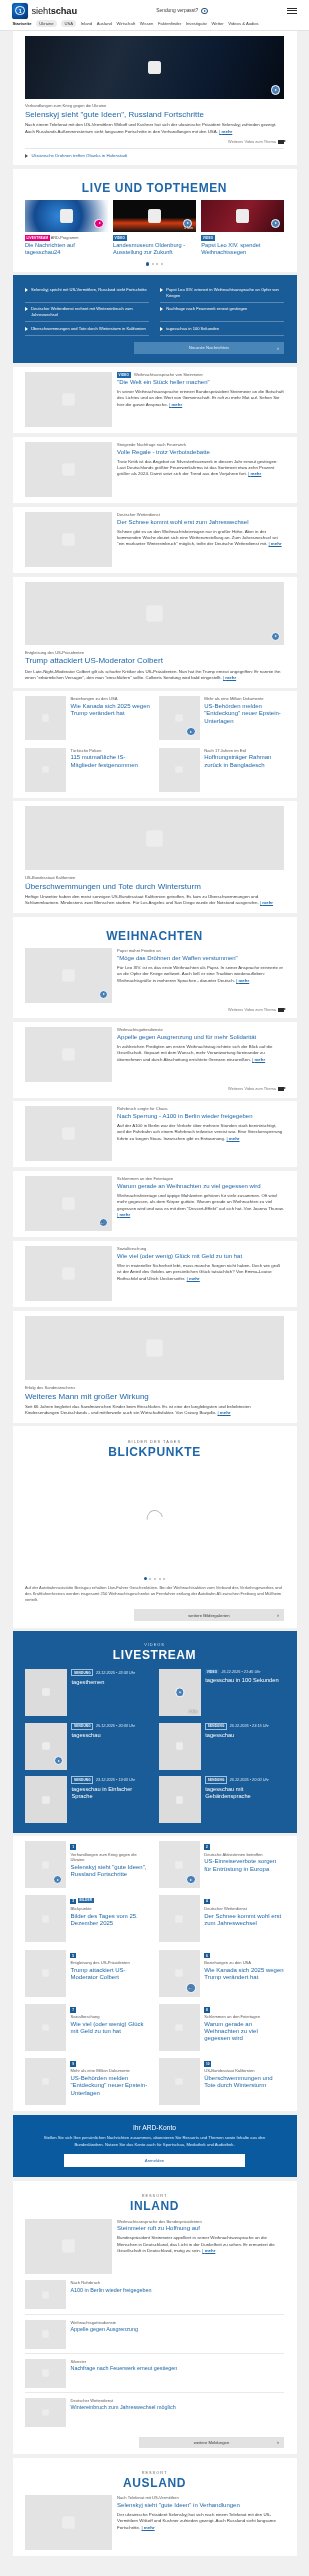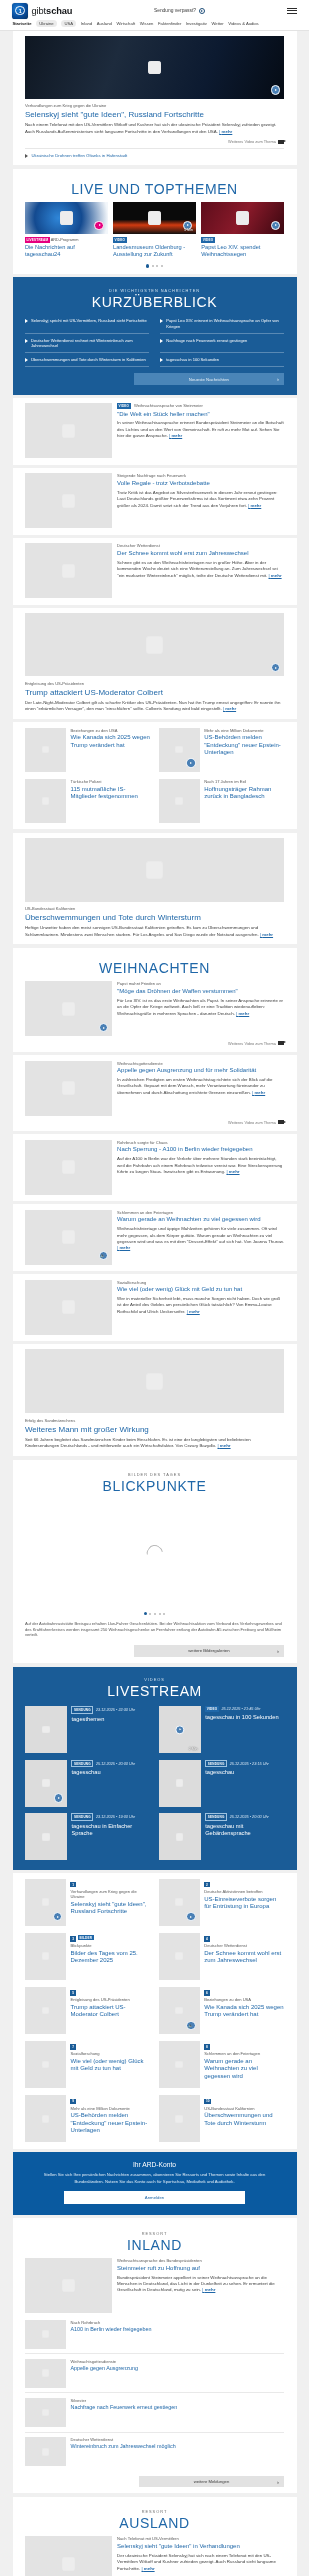--- a/index.html
+++ b/index.html
@@ -111,21 +111,21 @@
     border-top:0.5px solid #e7e7e7; margin-top:4.1px;
   }
   .tri{ width:0;height:0;border-left:3.1px solid #555;border-top:2.1px solid transparent;border-bottom:2.1px solid transparent;margin-top:1px;flex:none;}
   .tri.w{border-left-color:#fff;}
   .linkrow a{ color:#1f67a8; font-size:4.3px; text-decoration:none;line-height:1.35;}
 
   
   .sectionhead{ text-align:center; padding:7.2px 0 5.2px 0; }
   .kicker{ font-size:3.9px; letter-spacing:1px; color:#6d6d6d; text-transform:uppercase; margin-bottom:1px;}
   .kicker.light{ color:#cfe0ef; }
-  .bigtitle{ font-size:14px; color:#1f67a8; letter-spacing:0.6px; font-weight:normal;}
+  .bigtitle{ font-size:12px; color:#1f67a8; letter-spacing:0.6px; font-weight:bold;}
   .bigtitle.white{ color:#fff; }
 
   
   .toprow{ display:flex; gap:5.2px; }
   .topitem{ flex:1 1 0; min-width:0; }
   .topitem .ph{ width:100%; height:32px; }
   .tag{
     display:inline-block; font-size:3.1px; font-weight:bold; color:#fff;
     padding:0.8px 1.5px; letter-spacing:0.2px; vertical-align:middle;
   }
@@ -225,21 +225,21 @@
 </head>
 <body>
 
 <div class="page">
 
   <div class="header">
     <div class="brandbox">
       <div class="ardlogo">
         <div class="inner">1</div>
       </div>
-      <div class="brandtext"><span>gibt</span><b>schau</b></div>
+      <div class="brandtext"><span>sieht</span><b>schau</b></div>
     </div>
     <div class="sendung-verpasst">
       <span>Sendung verpasst?</span>
       <span class="play-circle"></span>
     </div>
     <div class="burger">
       <span></span>
       <span></span>
       <span></span>
     </div>
@@ -310,24 +310,20 @@
         </div>
       <div class="dots" id="topdots">
           <span class="dot on"></span>
           <span class="dot"></span>
           <span class="dot"></span>
           <span class="dot"></span>
         </div>
     </div>
 
     <div class="blueblock">
-      <div class="sectionhead" style="padding-top:2.1px;">
-        <div class="kicker light">DIE WICHTIGSTEN NACHRICHTEN</div>
-        <div class="bigtitle white">KURZÜBERBLICK</div>
-      </div>
       <div class="kuz-grid" id="kuzgrid">
           <div class="kuz-item">
             <span class="tri w"></span>
             <a href="#">Selenskyj spricht mit US-Vermittlern, Russland sieht Fortschritte</a>
           </div>
           <div class="kuz-item">
             <span class="tri w"></span>
             <a href="#">Papst Leo XIV. erinnert in Weihnachtsansprache an Opfer von Kriegen</a>
           </div>
           <div class="kuz-item">

